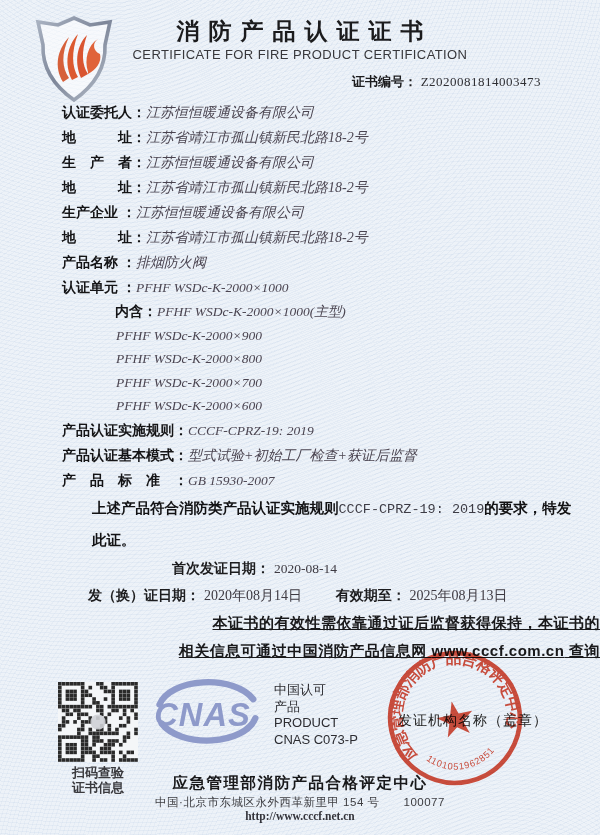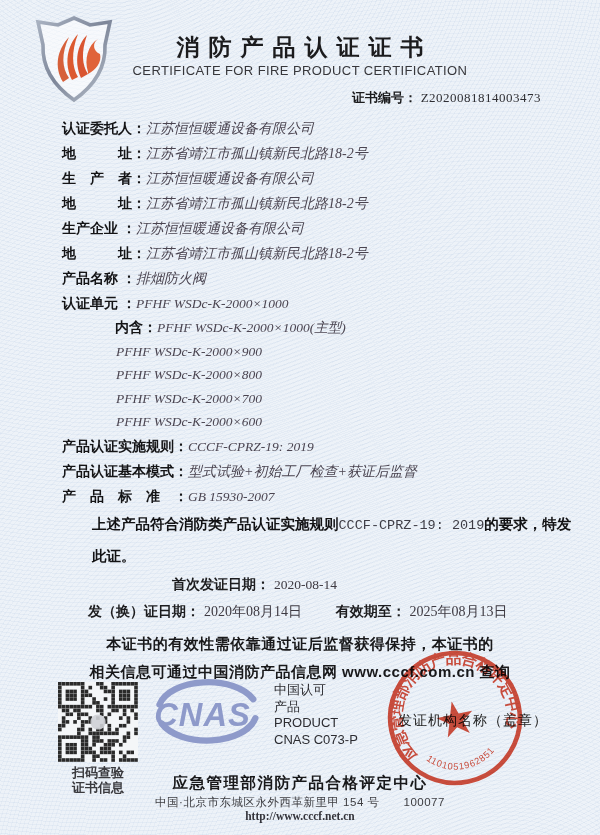--- a/index.html
+++ b/index.html
@@ -7,21 +7,21 @@
     position:relative; width:600px; height:835px; margin:0 auto;
     background-color:#edf2f8;
     background-image:
       repeating-radial-gradient(circle at 18% -15%, rgba(125,160,205,.09) 0 1px, transparent 1px 4px),
       repeating-radial-gradient(circle at 85% 115%, rgba(125,160,205,.07) 0 1px, transparent 1px 4px);
     font-family:"Liberation Sans",sans-serif;
     color:#1c1c1e; overflow:hidden; box-sizing:border-box;
   }
   
   .logo{position:absolute; left:26px; top:12px; width:96px; height:98px;}
-  .title{padding-top:32px; text-align:center; font-size:23px; font-weight:700;
+  .title{padding-top:16px; text-align:center; font-size:23px; font-weight:700;
          letter-spacing:9px; text-indent:9px; color:#1b1b1d;}
   .subtitle{text-align:center; font-size:13px; letter-spacing:.4px; color:#37373b;}
   .certno{margin-top:11px; padding-left:352px; font-size:13px; white-space:nowrap;}
   .certno .lbl{font-weight:700;}
   .certno .val{font-family:"Liberation Serif",serif; color:#2e2e33; letter-spacing:.5px;}
   
   .body{margin-top:9px;}
   .row{padding-left:62px; font-size:14px; line-height:25px; white-space:nowrap;}
   .row .lbl{font-weight:700; color:#141416;}
   .row .val{color:#4a4450; font-family:"Liberation Serif",serif;font-style:italic;}
@@ -31,22 +31,22 @@
   .models .cont{padding-left:116px;}
   .rules .row{line-height:25px;}
   .statement{padding-left:92px; font-size:14.5px; line-height:30px; font-weight:700; color:#121214;}
   .statement .code{font-weight:400; font-family:"Liberation Mono",monospace; font-size:13.5px; color:#3d3c45;}
   .dates{font-size:14px;}
   .dates .r1{padding-left:172px; line-height:26px;}
   .dates .r2{padding-left:88px; line-height:26px;}
   .dates .lbl{font-weight:700;}
   .dates .val{font-family:"Liberation Serif",serif; color:#3e3a42;}
   .dates .gap{display:inline-block; width:26px;}
-  .notice{margin-top:5px; text-align:center; font-size:15px; font-weight:700;
-          line-height:28px; color:#19191b; letter-spacing:.5px;}
+  .notice{text-align:right; font-size:15px; font-weight:700;
+          line-height:28px; color:#19191b; letter-spacing:.5px;text-decoration:underline;}
   
   .qr{position:absolute; left:58px; top:682px; width:80px; height:80px; background:#f4f6f8;}
   .qr-cap{position:absolute; left:48px; top:765px; width:100px; text-align:center;
           font-size:13px; font-weight:700; color:#3a3a3e; line-height:15px;}
   .cnas{position:absolute; left:150px; top:676px; width:118px; height:76px;}
   .cnas-txt{position:absolute; left:274px; top:682px; font-size:13px; line-height:16.5px; color:#2c2c31;}
   .seal-label{position:absolute; left:398px; top:712px; font-size:14px; letter-spacing:1px;
               color:#222; font-family:"Liberation Serif",serif; white-space:nowrap;}
   .seal{position:absolute; left:384px; top:647px; width:142px; height:142px;
         transform:rotate(-12deg); mix-blend-mode:multiply; opacity:.93;}

